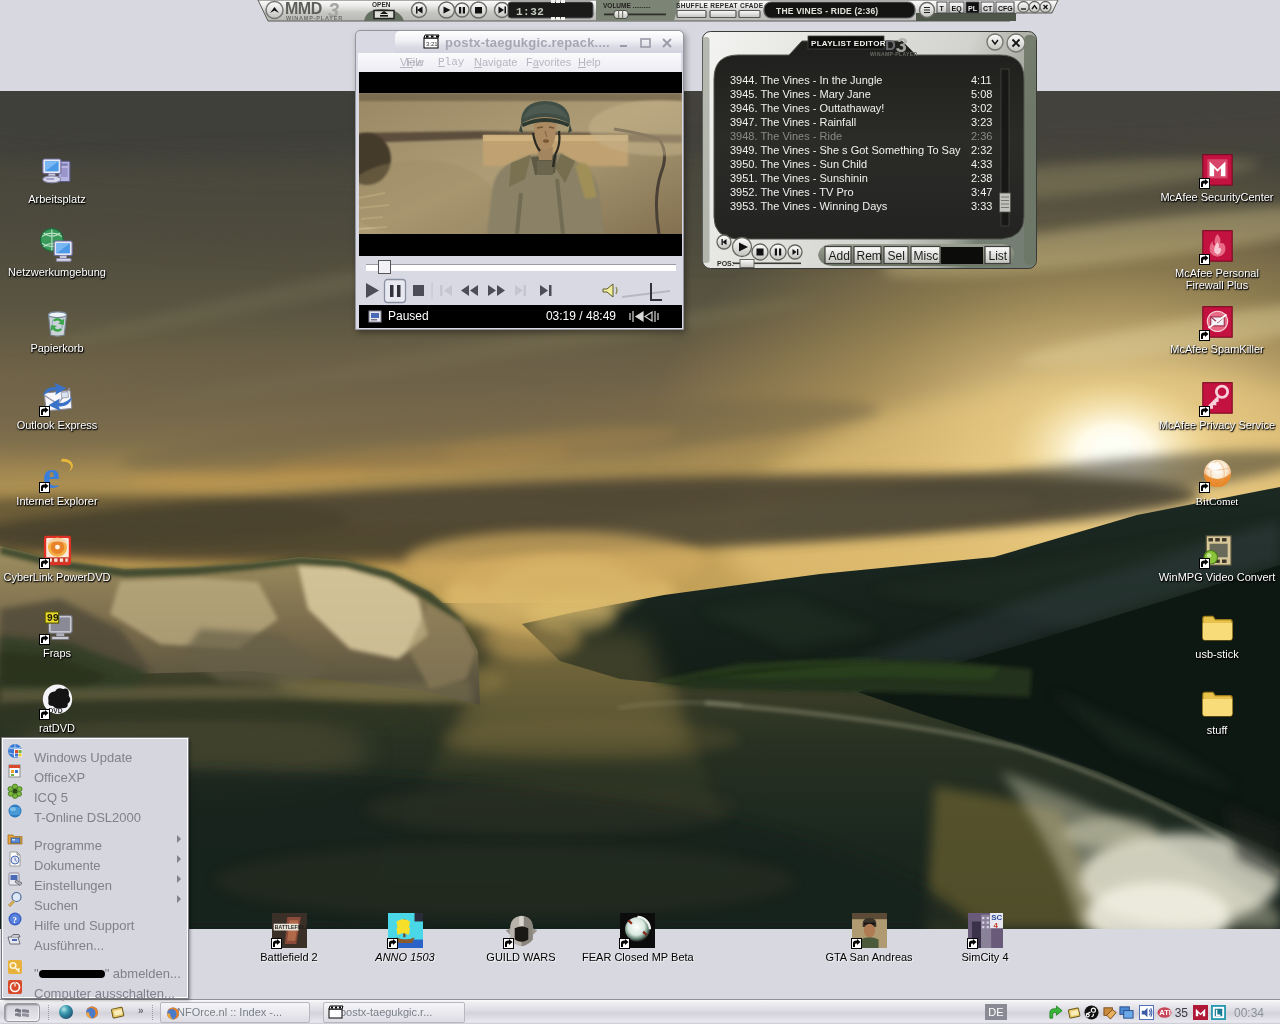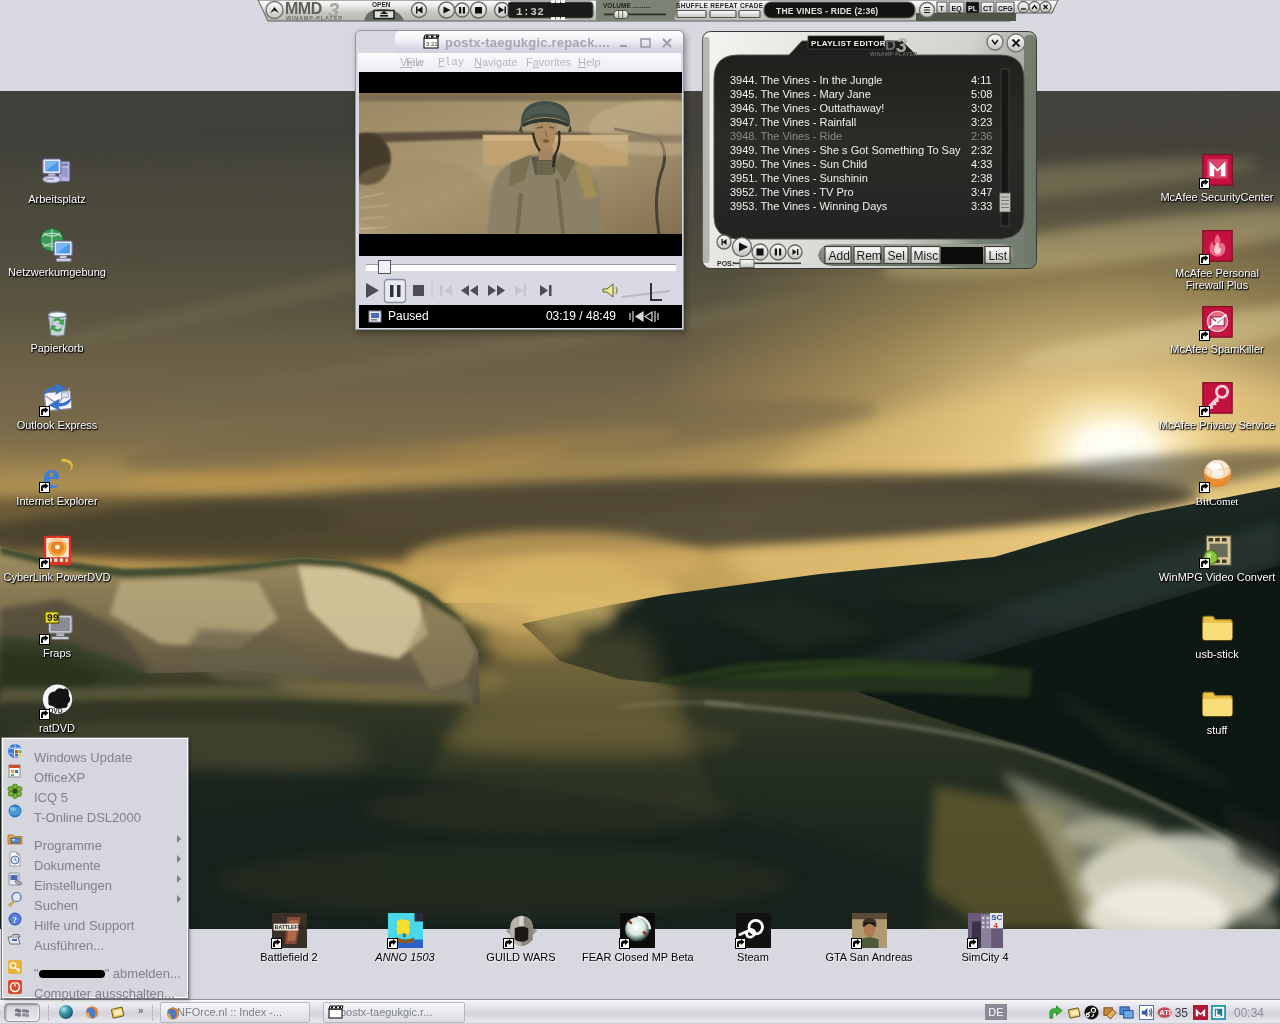--- a/index.html
+++ b/index.html
@@ -465,32 +465,20 @@
       <circle cx="16" cy="15" r="11" fill="url(#fearg)"></circle>
       <path d="M16,4 A11,11 0 0 1 27,15" stroke="#f0f4f0" stroke-width="2" fill="none"></path>
       <path d="M8,7 L11,10 M24,20 L21,17" stroke="#8a2a1a" stroke-width="2"></path>
     </svg><div class="shortcut">
           <svg width="9" height="9" viewBox="0 0 9 9">
             <path d="M1,8 L1,4 Q1,1.5 4,1.5 L5,1.5 L5,0 L8.5,3 L5,6 L5,4.5 L4,4.5 Q3,4.5 3,5.5 L3,8 Z" fill="#000"></path>
           </svg>
         </div></div>
     <div class="lbl dk">FEAR Closed MP Beta</div>
   </div>
-  <div class="icon" style="left:698px;top:913px;width:110px;">
-    <div class="img"><svg width="35" height="35" viewBox="0.5 0.5 31 31">
-      <rect width="32" height="32" rx="3" fill="#111"></rect>
-      <circle cx="18" cy="13" r="6" fill="none" stroke="#fff" stroke-width="2.5"></circle>
-      <path d="M3,20 L12,16 M12,16 a3,3 0 1 0 3,5 M12,16 a3,3 0 1 1 3,5" stroke="#fff" stroke-width="2.5" fill="none"></path>
-    </svg><div class="shortcut">
-          <svg width="9" height="9" viewBox="0 0 9 9">
-            <path d="M1,8 L1,4 Q1,1.5 4,1.5 L5,1.5 L5,0 L8.5,3 L5,6 L5,4.5 L4,4.5 Q3,4.5 3,5.5 L3,8 Z" fill="#000"></path>
-          </svg>
-        </div></div>
-    <div class="lbl dk">Steam</div>
-  </div>
   <div class="icon" style="left:814px;top:913px;width:110px;">
     <div class="img"><svg width="35" height="35" viewBox="0.5 0.5 31 31">
       <rect width="32" height="32" fill="#b09a72"></rect>
       <rect x="0" y="0" width="32" height="6" fill="#5a4a36"></rect>
       <path d="M10,10 Q10,5 16,5 Q22,5 22,10 L22,13 L10,13 Z" fill="#3a332a"></path>
       <path d="M11,9 L21,9 L21,11 L11,11 Z" fill="#1a1512"></path>
       <ellipse cx="16" cy="16" rx="5" ry="6" fill="#b07a52"></ellipse>
       <path d="M8,32 L8,24 Q16,20 24,24 L24,32 Z" fill="#4a5a3a"></path>
     </svg><div class="shortcut">
           <svg width="9" height="9" viewBox="0 0 9 9">

